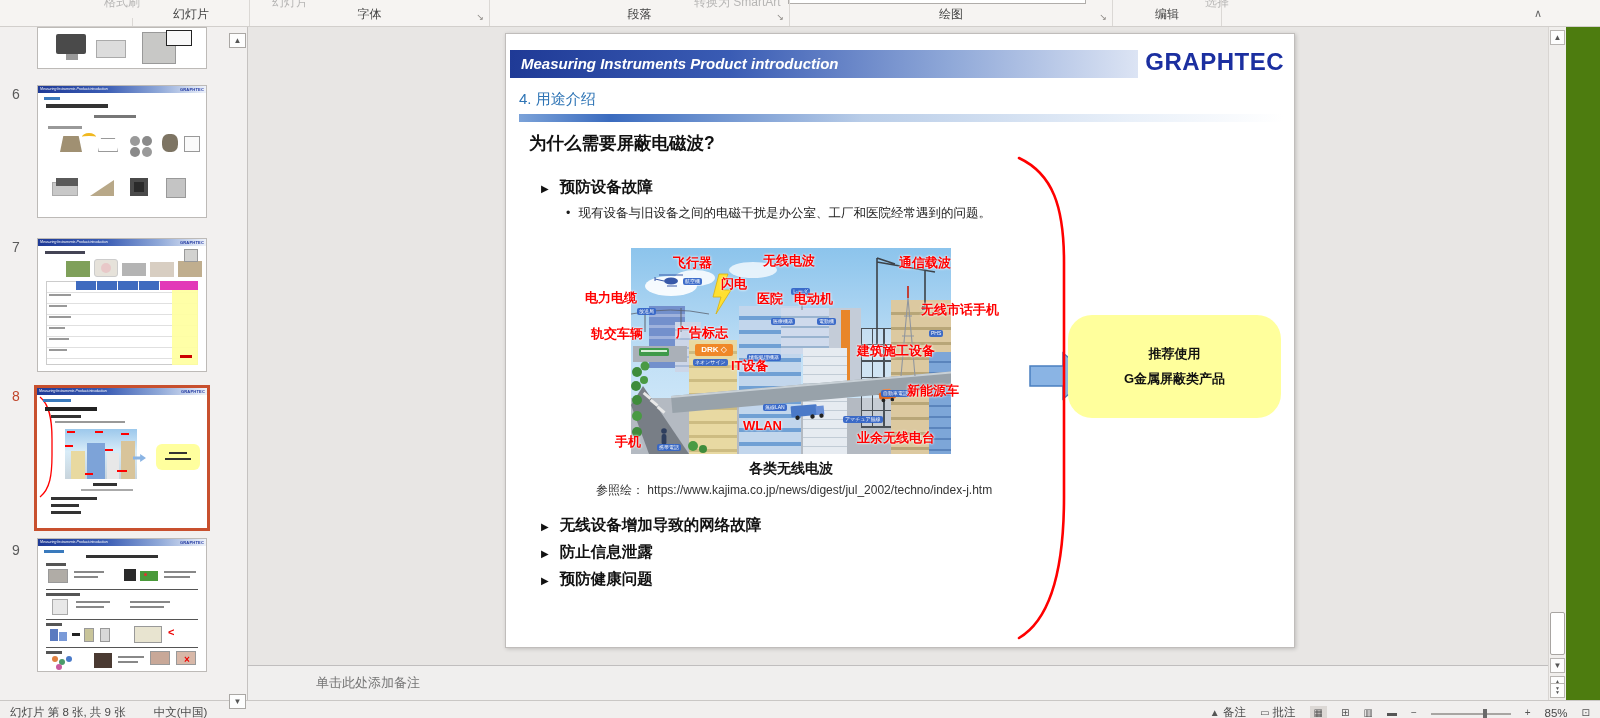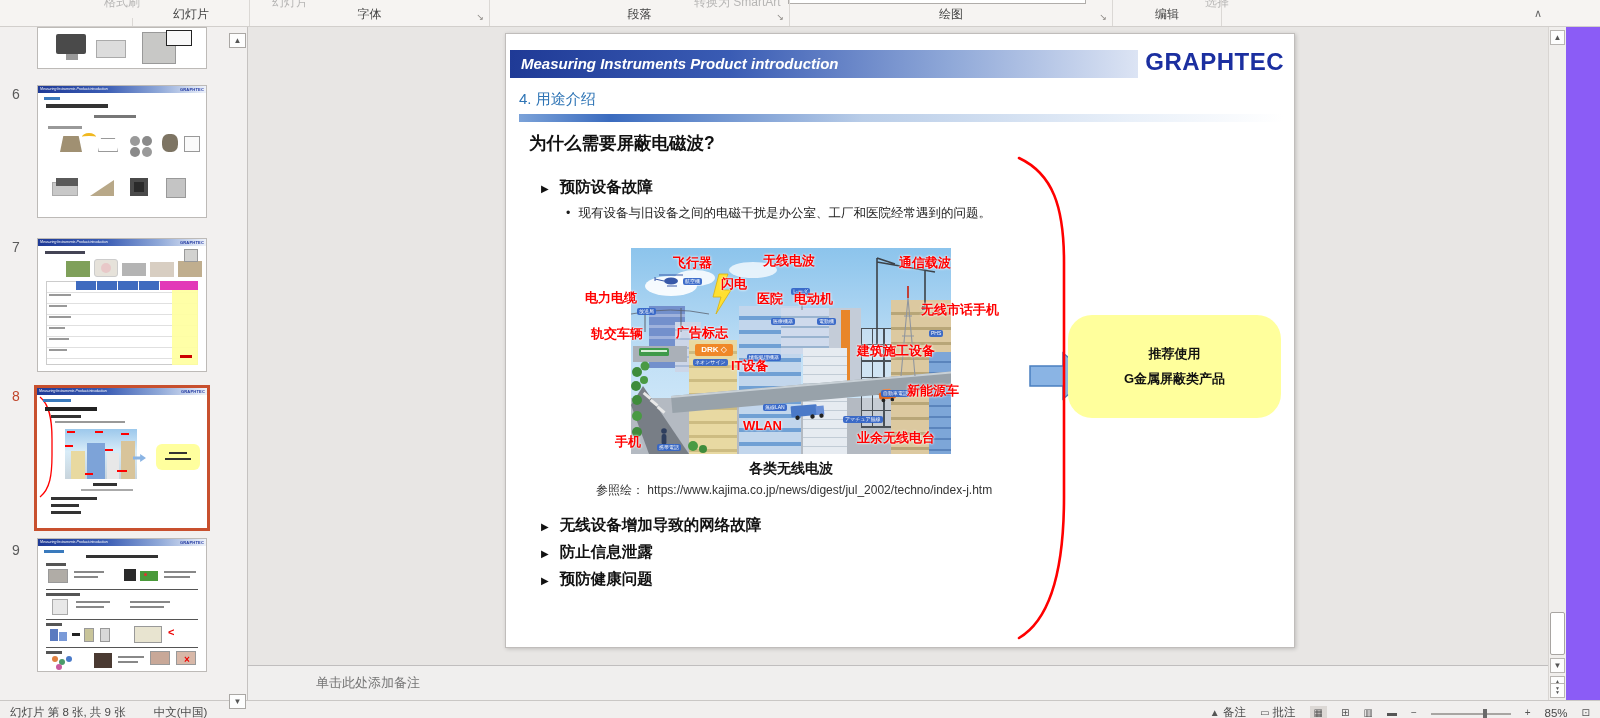--- a/index.html
+++ b/index.html
@@ -1,17 +1,17 @@
 <!DOCTYPE html>
 <html><head>
 <meta charset="utf-8">
 <style>
   html,body{margin:0;padding:0;background:#d0cecc;}
   *{box-sizing:border-box;font-family:"Liberation Sans","DejaVu Sans",sans-serif;}
-  #app{position:relative;width:1600px;height:718px;overflow:hidden;background:#8b5cf6;}
+  #app{position:relative;width:1600px;height:718px;overflow:hidden;background:#4d7c0f;}
   i.m{position:absolute;display:block;font-style:normal;}
 
   
   #ribbon{position:absolute;left:0;top:0;width:1600px;height:27px;background:#f6f4f2;border-bottom:1px solid #d2cfcc;overflow:hidden;}
   #ribbon-groups{display:flex;height:27px;}
   .g{position:relative;height:27px;border-right:1px solid #dbd8d5;}
   .glabel{position:absolute;left:0;bottom:4px;width:100%;text-align:center;font-size:12px;color:#444;}
   .launcher{position:absolute;right:5px;bottom:5px;font-size:9px;color:#8a8682;line-height:9px;cursor:pointer;}
   .frag{position:absolute;top:-6px;font-size:12px;color:#777;opacity:.5;white-space:nowrap;}
   #ribbon-collapse{position:absolute;right:58px;bottom:6px;font-size:11px;color:#666;cursor:pointer;}

